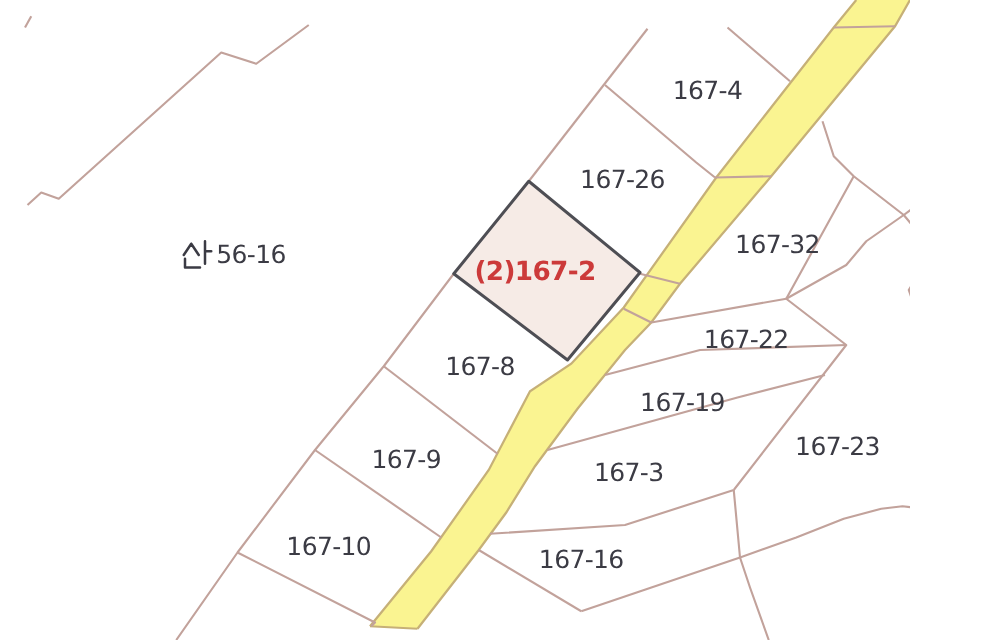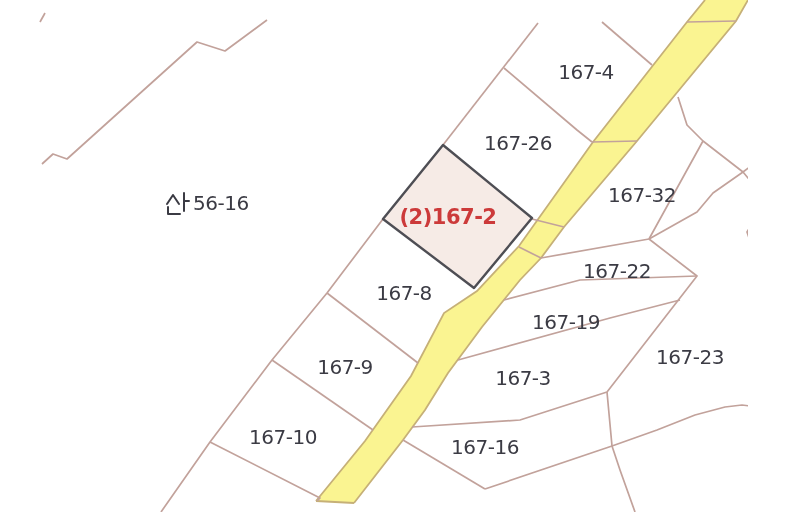--- a/index.html
+++ b/index.html
@@ -1,19 +1,18 @@
 <!DOCTYPE html>
 <html><head>
 <meta charset="utf-8">
 <style>
   html,body{margin:0;padding:0;background:#ffffff;}
   .map-wrap{
     width:728px;height:512px;position:relative;overflow:hidden;background:#ffffff;
     font-family:"DejaVu Sans","Liberation Sans",sans-serif;
-    margin-left:20px;
   }
   svg{display:block;}
   text{
     font-family:"DejaVu Sans","Liberation Sans",sans-serif;
     font-size:20px;
     letter-spacing:-0.5px;
   }
   text.highlight{font-size:21px;font-weight:600;}
 </style>
 </head>

